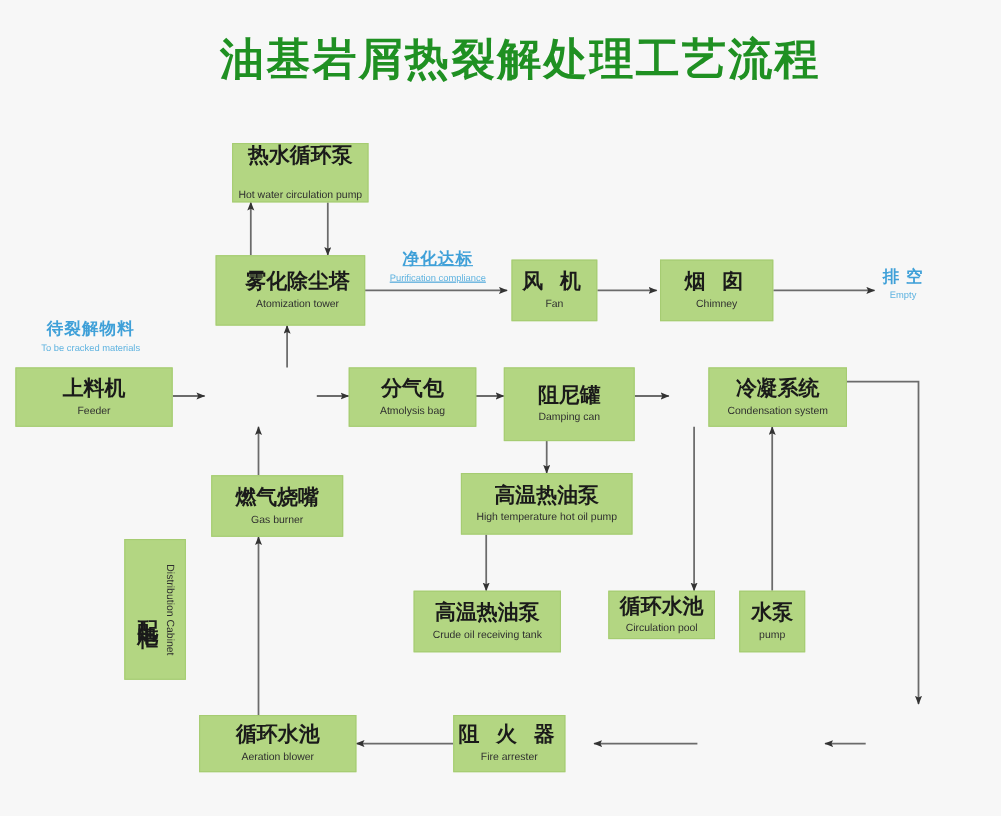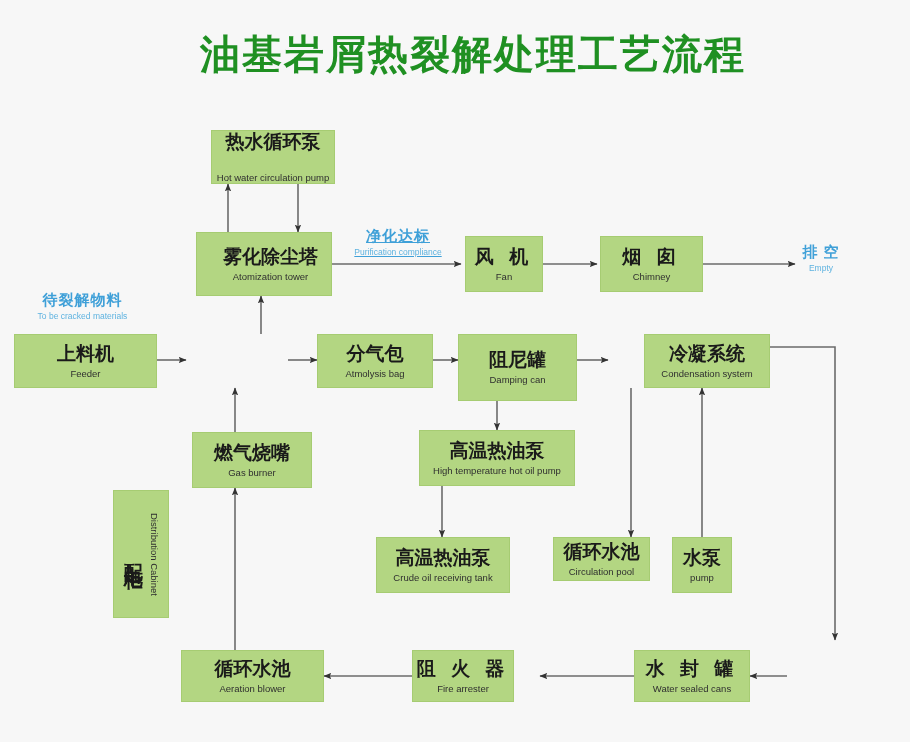--- a/index.html
+++ b/index.html
@@ -240,19 +240,15 @@
   <div class="node" style="left:181px;top:650px;width:143px;height:52px;">
     <div class="cn">循环水池</div>
     <div class="en">Aeration blower</div>
   </div>
 
   <div class="node wide" style="left:412px;top:650px;width:102px;height:52px;">
     <div class="cn">阻 火 器</div>
     <div class="en">Fire arrester</div>
   </div>
 
-  <div class="node wide" style="left:634px;top:650px;width:116px;height:52px;">
-    <div class="cn">水 封 罐</div>
-    <div class="en">Water sealed cans</div>
-  </div>
 
 
 </div>
 
 </body></html>

